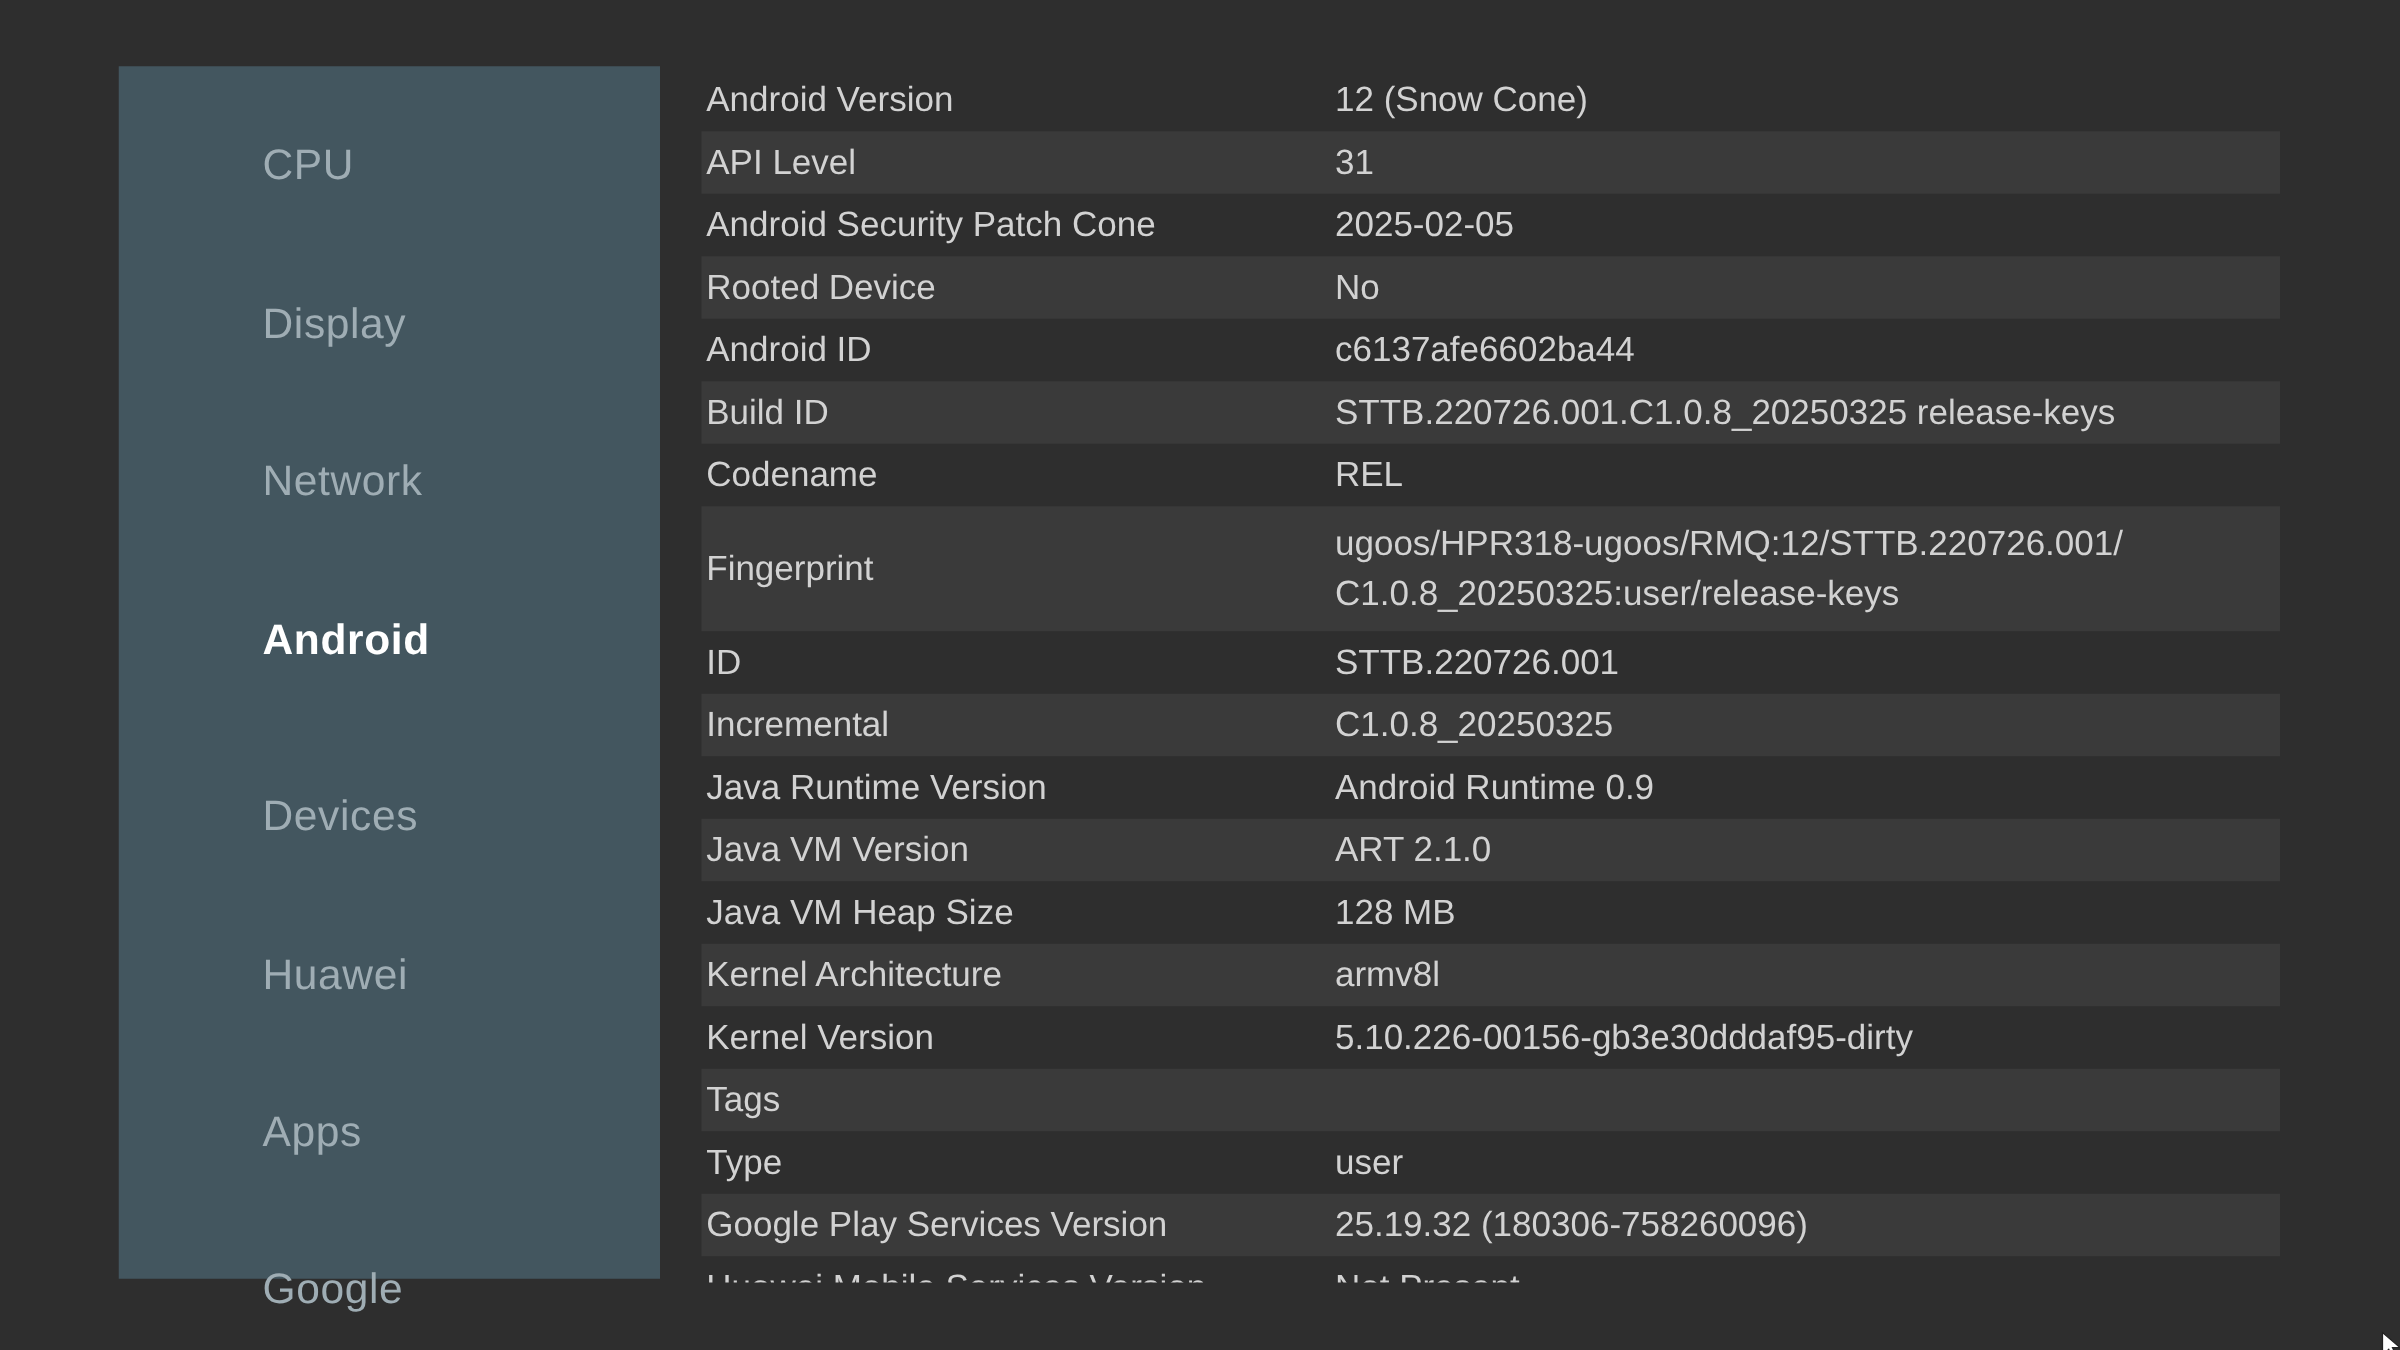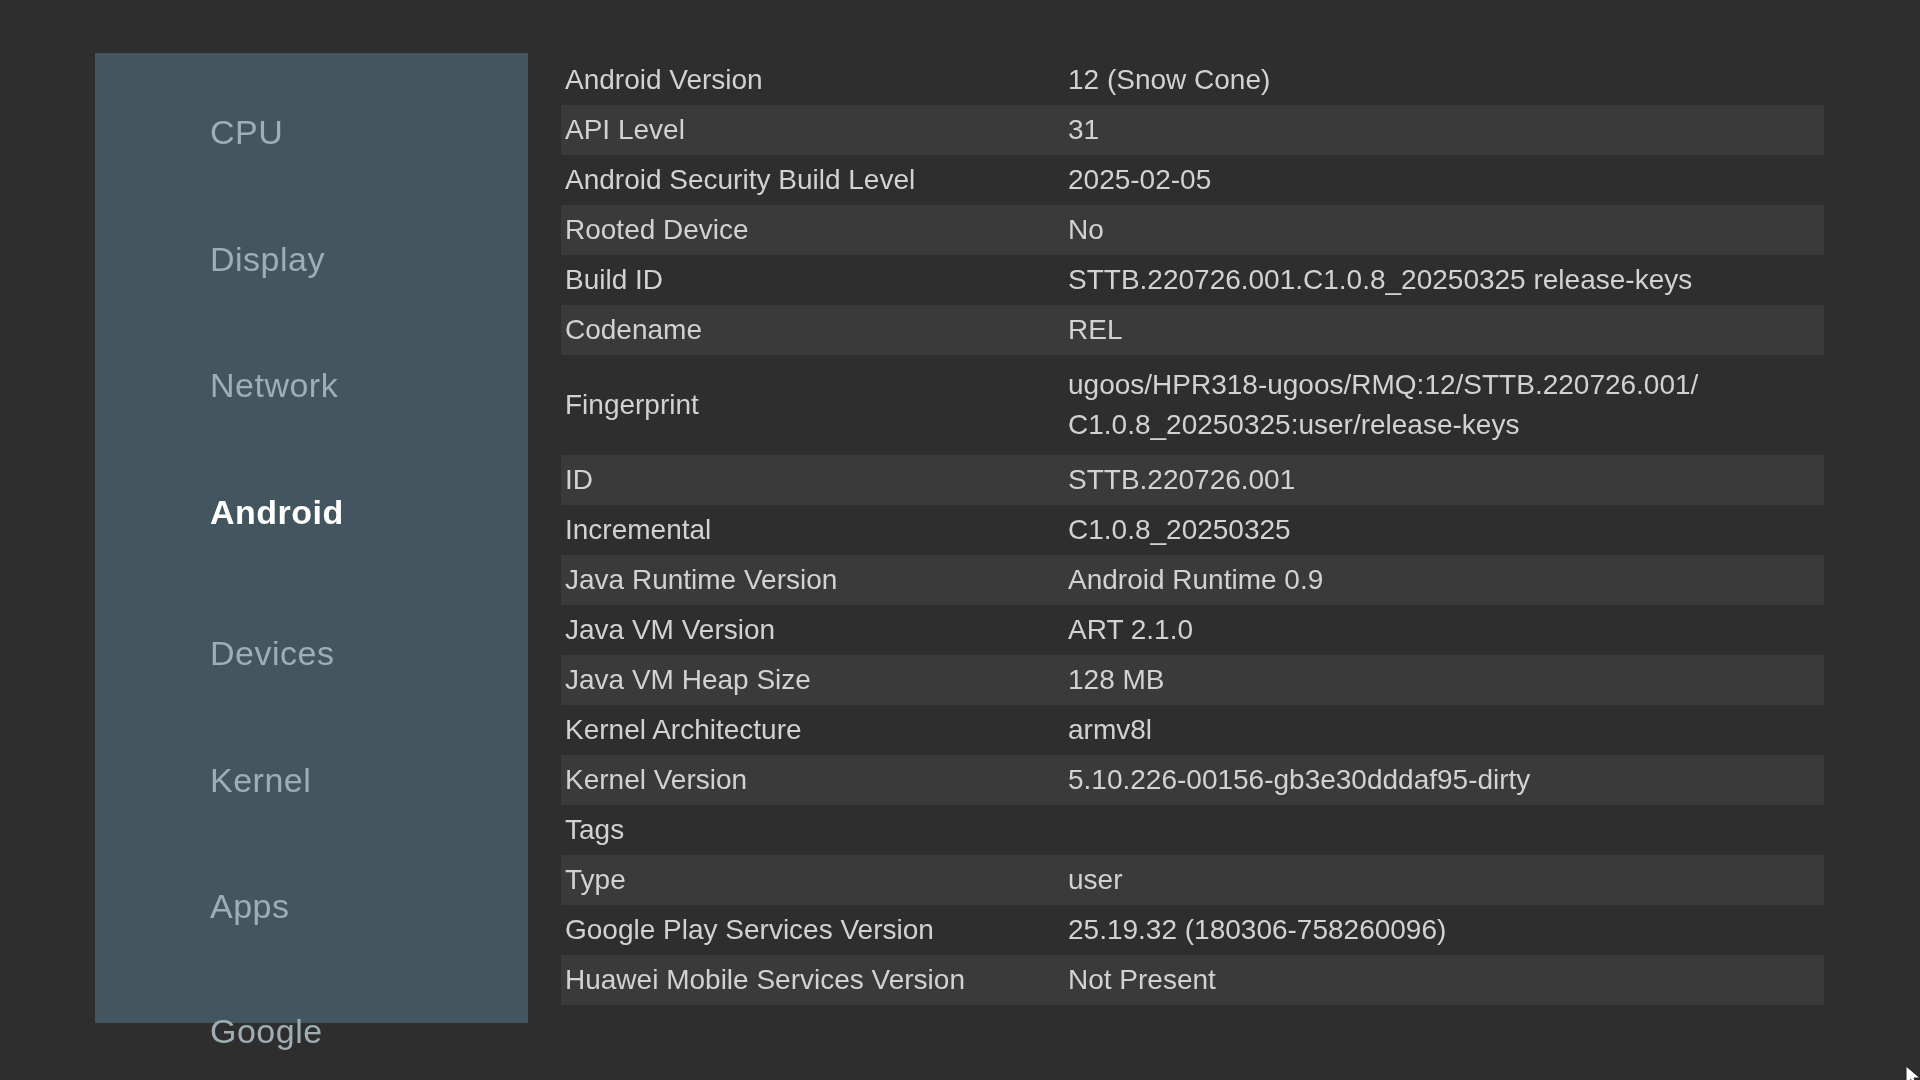--- a/index.html
+++ b/index.html
@@ -62,41 +62,45 @@
 </style>
 </head>
 <body>
 
 <nav class="sidebar">
     <div class="side-item" style="top: 14px;">CPU</div>
     <div class="side-item" style="top: 141px;">Display</div>
     <div class="side-item" style="top: 267px;">Network</div>
     <div class="side-item selected" style="top: 394px;">Android</div>
     <div class="side-item" style="top: 535px;">Devices</div>
-    <div class="side-item" style="top: 662px;">Kernel</div>
+    <div class="side-item" style="top: 662px;">Huawei</div>
     <div class="side-item" style="top: 788px;">Apps</div>
     <div class="side-item" style="top: 913px;">Google</div>
   </nav>
 
 <main class="content">
     <div class="row">
       <div class="label">Android Version</div>
       <div class="value">12 (Snow Cone)</div>
     </div>
     <div class="row">
       <div class="label">API Level</div>
       <div class="value">31</div>
     </div>
     <div class="row">
-      <div class="label">Android Security Build Level</div>
+      <div class="label">Android Security Patch Cone</div>
       <div class="value">2025-02-05</div>
     </div>
     <div class="row">
       <div class="label">Rooted Device</div>
       <div class="value">No</div>
+    </div>
+    <div class="row">
+      <div class="label">Android ID</div>
+      <div class="value">c6137afe6602ba44</div>
     </div>
     <div class="row">
       <div class="label">Build ID</div>
       <div class="value">STTB.220726.001.C1.0.8_20250325 release-keys</div>
     </div>
     <div class="row">
       <div class="label">Codename</div>
       <div class="value">REL</div>
     </div>
     <div class="row tall">

